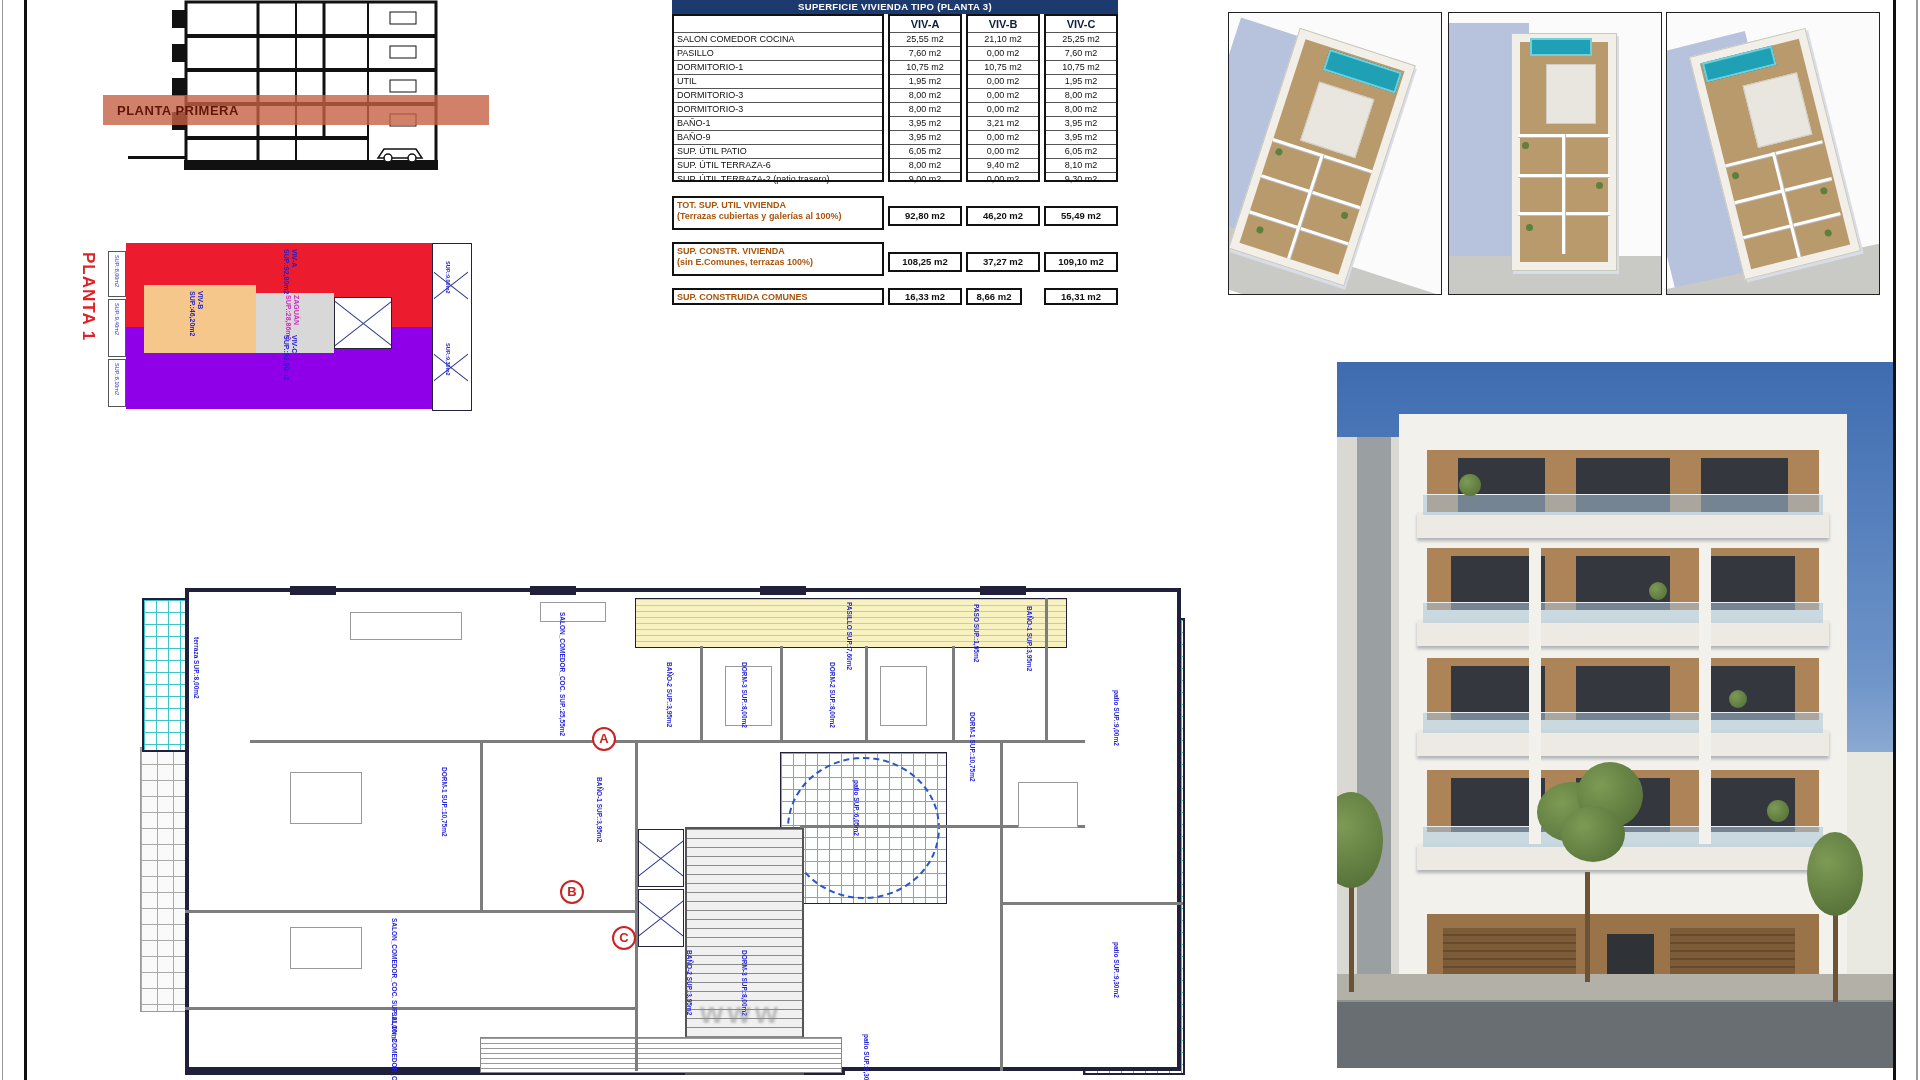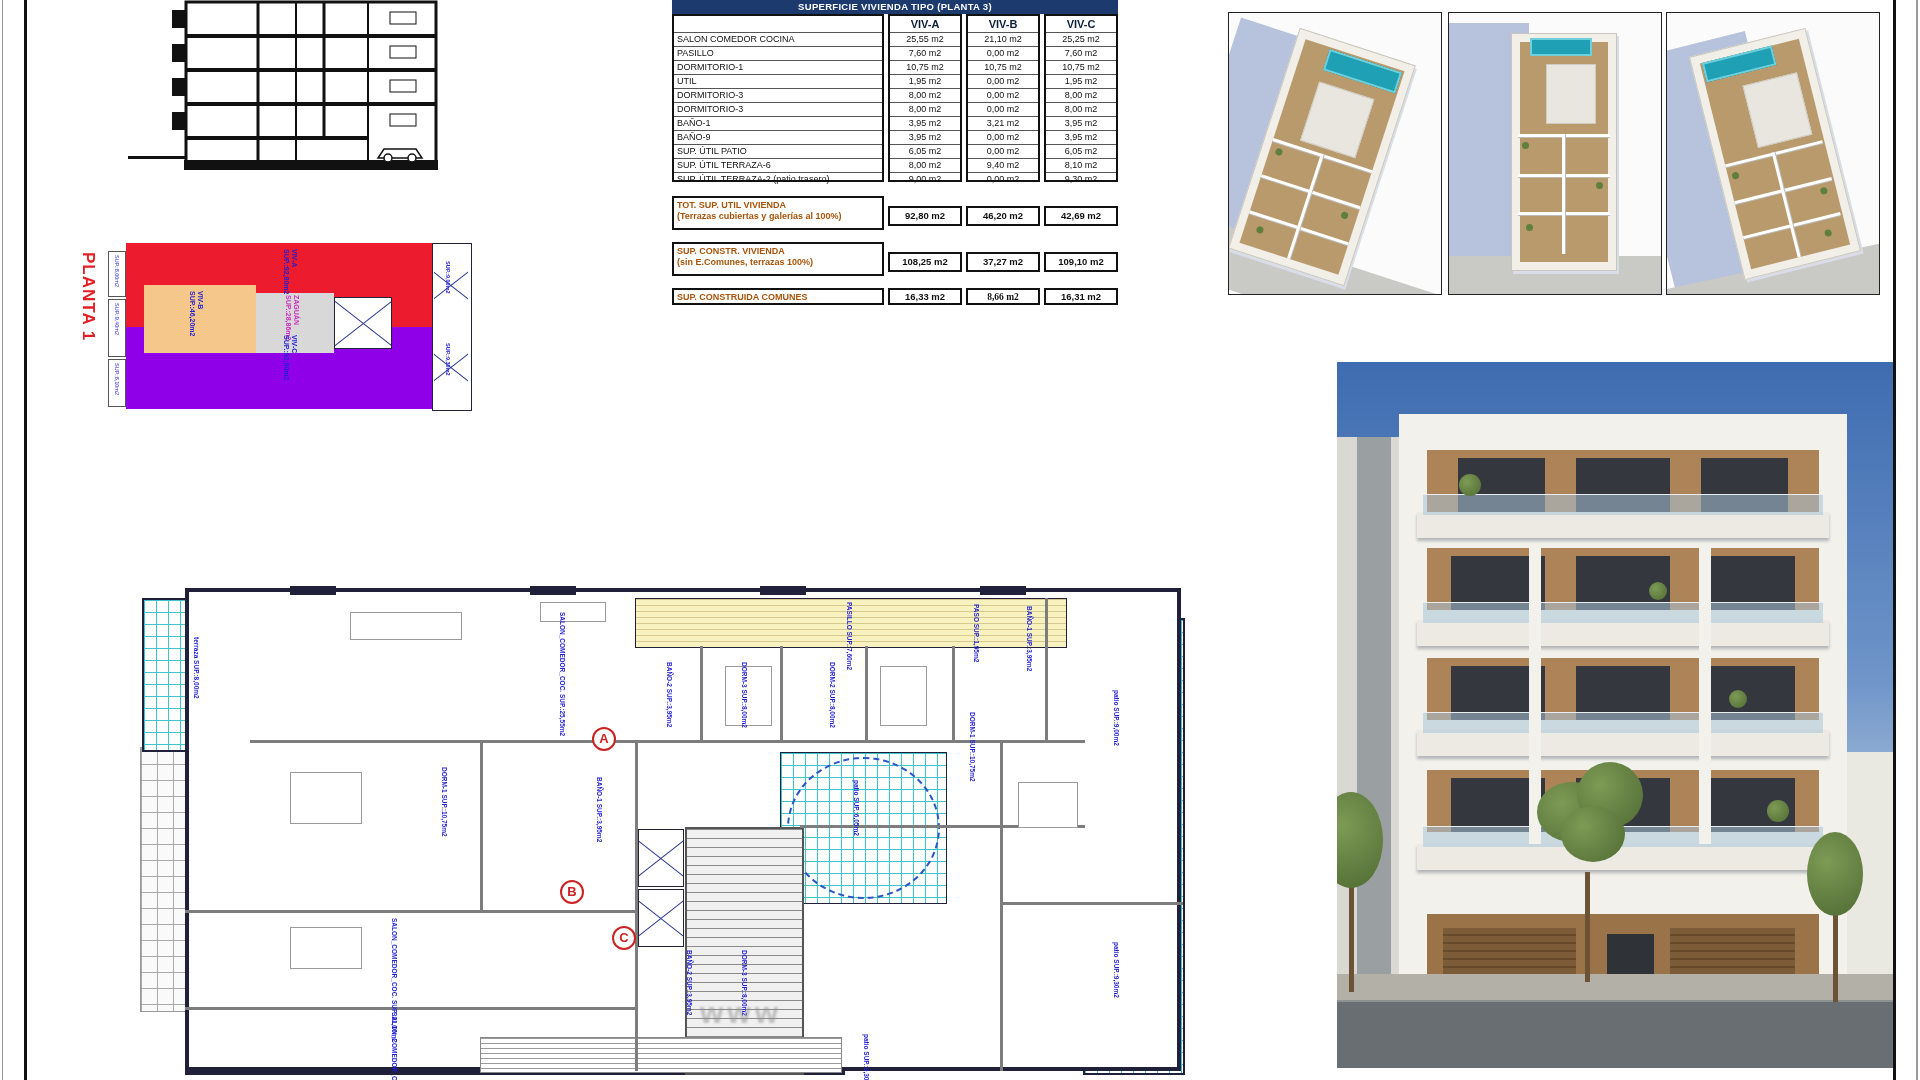--- a/index.html
+++ b/index.html
@@ -142,20 +142,23 @@
       <rect x="262" y="114" width="26" height="12" fill="#fff" stroke="#111"></rect>
       <rect x="56" y="160" width="254" height="10"></rect>
       <rect x="0" y="156" width="58" height="3"></rect>
     </g>
     <g stroke="#111" fill="#fff" stroke-width="1.5">
       <path d="M250 158 h44 l-6 -9 h-32 z"></path>
       <circle cx="260" cy="158" r="4"></circle>
       <circle cx="284" cy="158" r="4"></circle>
     </g>
   </svg>
+  <div class="sec-band">
+    <span>PLANTA PRIMERA</span>
+  </div>
 </div>
 
 <div class="abs planta1-title">PLANTA 1</div>
 <div class="abs kp">
 
   <div class="kp-edge" style="top:8px;height:44px;">
     <span class="vlabel">SUP.:8,00m2</span>
     </div>
   <div class="kp-edge" style="top:56px;height:56px;">
     <span class="vlabel">SUP.:9,40m2</span>
@@ -256,35 +259,35 @@
     <div class="cell val">8,10 m2</div>
     <div class="cell val">9,30 m2</div>
   </div>
 
   <div class="tbox" style="left:0;top:196px;width:212px;height:34px;">
     <div class="tot-label"><span>TOT. SUP. UTIL VIVIENDA</span><br>
       <span>(Terrazas cubiertas y galerías al 100%)</span></div>
   </div>
   <div class="tbox tot-val" style="left:216px;top:206px;width:74px;height:20px;">92,80 m2</div>
   <div class="tbox tot-val" style="left:294px;top:206px;width:74px;height:20px;">46,20 m2</div>
-  <div class="tbox tot-val" style="left:372px;top:206px;width:74px;height:20px;">42,69 m2</div>
+  <div class="tbox tot-val" style="left:372px;top:206px;width:74px;height:20px;">55,49 m2</div>
 
   <div class="tbox" style="left:0;top:242px;width:212px;height:34px;">
     <div class="tot-label"><span>SUP. CONSTR. VIVIENDA</span><br>
       <span>(sin E.Comunes, terrazas 100%)</span></div>
   </div>
   <div class="tbox tot-val" style="left:216px;top:252px;width:74px;height:20px;">108,25 m2</div>
   <div class="tbox tot-val" style="left:294px;top:252px;width:74px;height:20px;">37,27 m2</div>
   <div class="tbox tot-val" style="left:372px;top:252px;width:74px;height:20px;">109,10 m2</div>
 
   <div class="tbox" style="left:0;top:288px;width:212px;height:17px;">
     <div class="tot-label" style="line-height:13px;padding-top:1px;">SUP. CONSTRUIDA COMUNES</div>
   </div>
   <div class="tbox tot-val" style="left:216px;top:288px;width:74px;height:17px;line-height:14px;">16,33 m2</div>
-  <div class="tbox tot-val" style="left:294px;top:288px;width:74px;height:17px;line-height:14px;font-family:Liberation Serif, serif;">8,66 m2</div>
+  <div class="tbox tot-val" style="left:294px;top:288px;width:56px;height:17px;line-height:14px;">8,66 m2</div>
   <div class="tbox tot-val" style="left:372px;top:288px;width:74px;height:17px;line-height:14px;">16,31 m2</div>
 </div>
 
 <div class="abs air" style="left:1228px;">
   <div class="shadow" style="left:-30px;top:20px;width:140px;height:250px;transform:rotate(18deg);"></div>
   <div class="street" style="left:-20px;bottom:-30px;width:260px;height:60px;transform:rotate(18deg);"></div>
   <div class="bldg" style="left:32px;top:28px;width:120px;height:230px;transform:rotate(18deg);">
     <div class="deck"></div>
     <div class="pool" style="left:34px;top:10px;width:76px;height:22px;"></div>
     <div class="roof" style="left:34px;top:44px;width:56px;height:60px;"></div>

